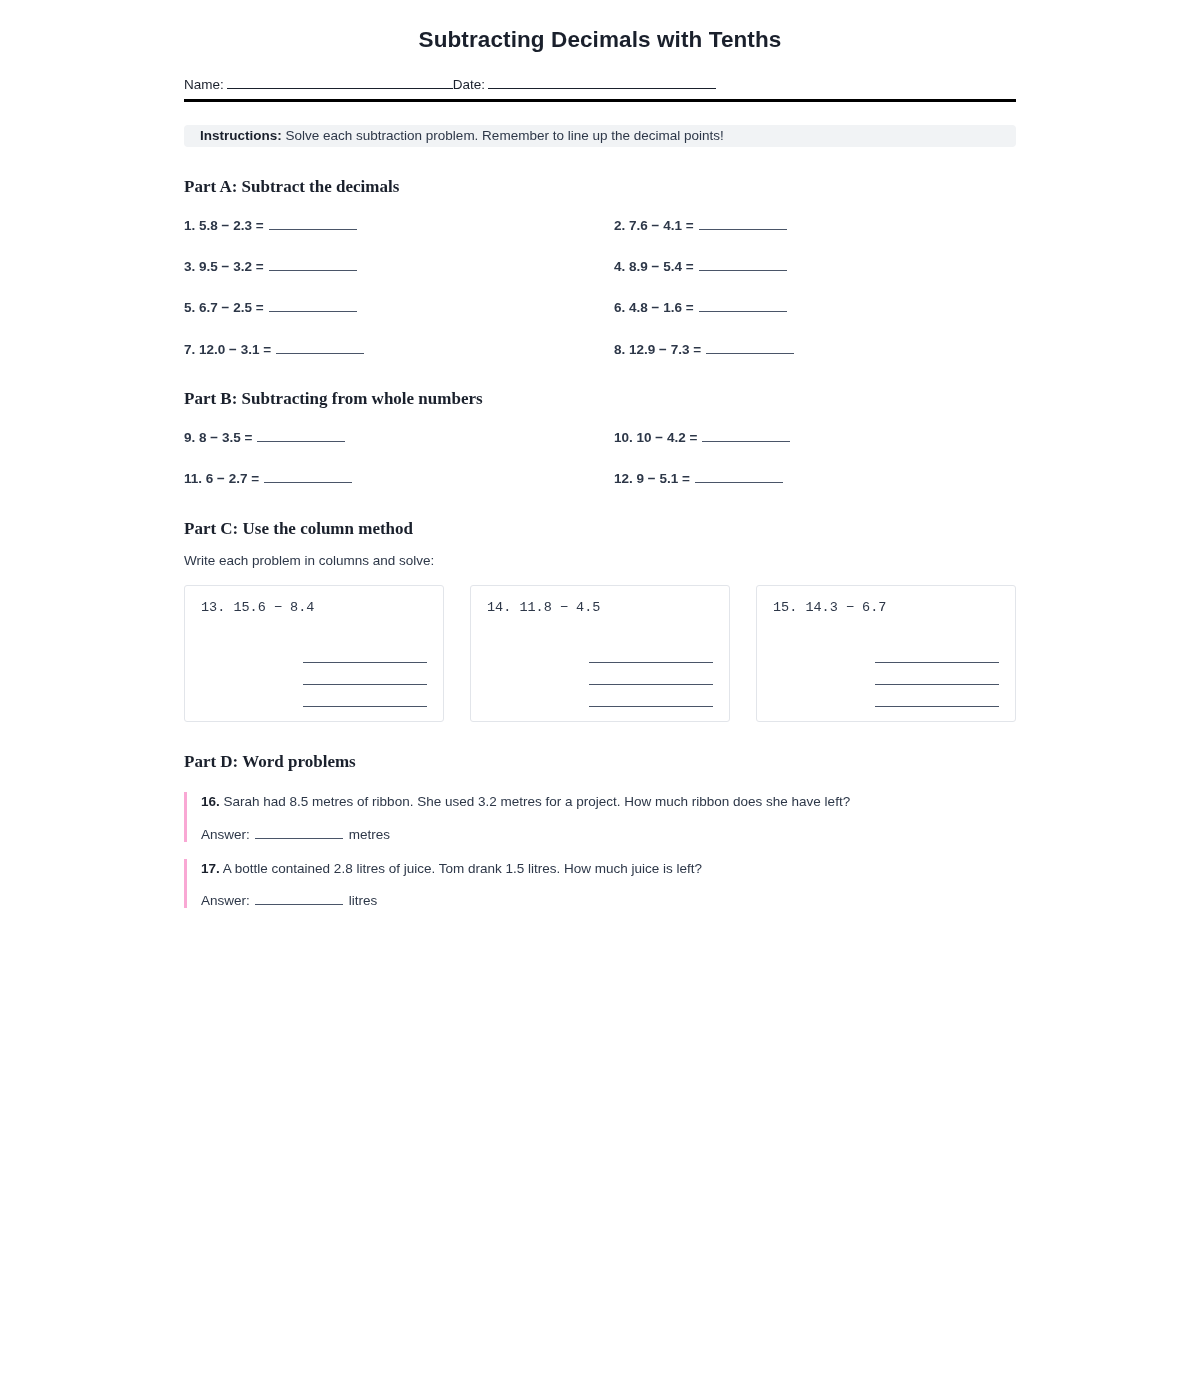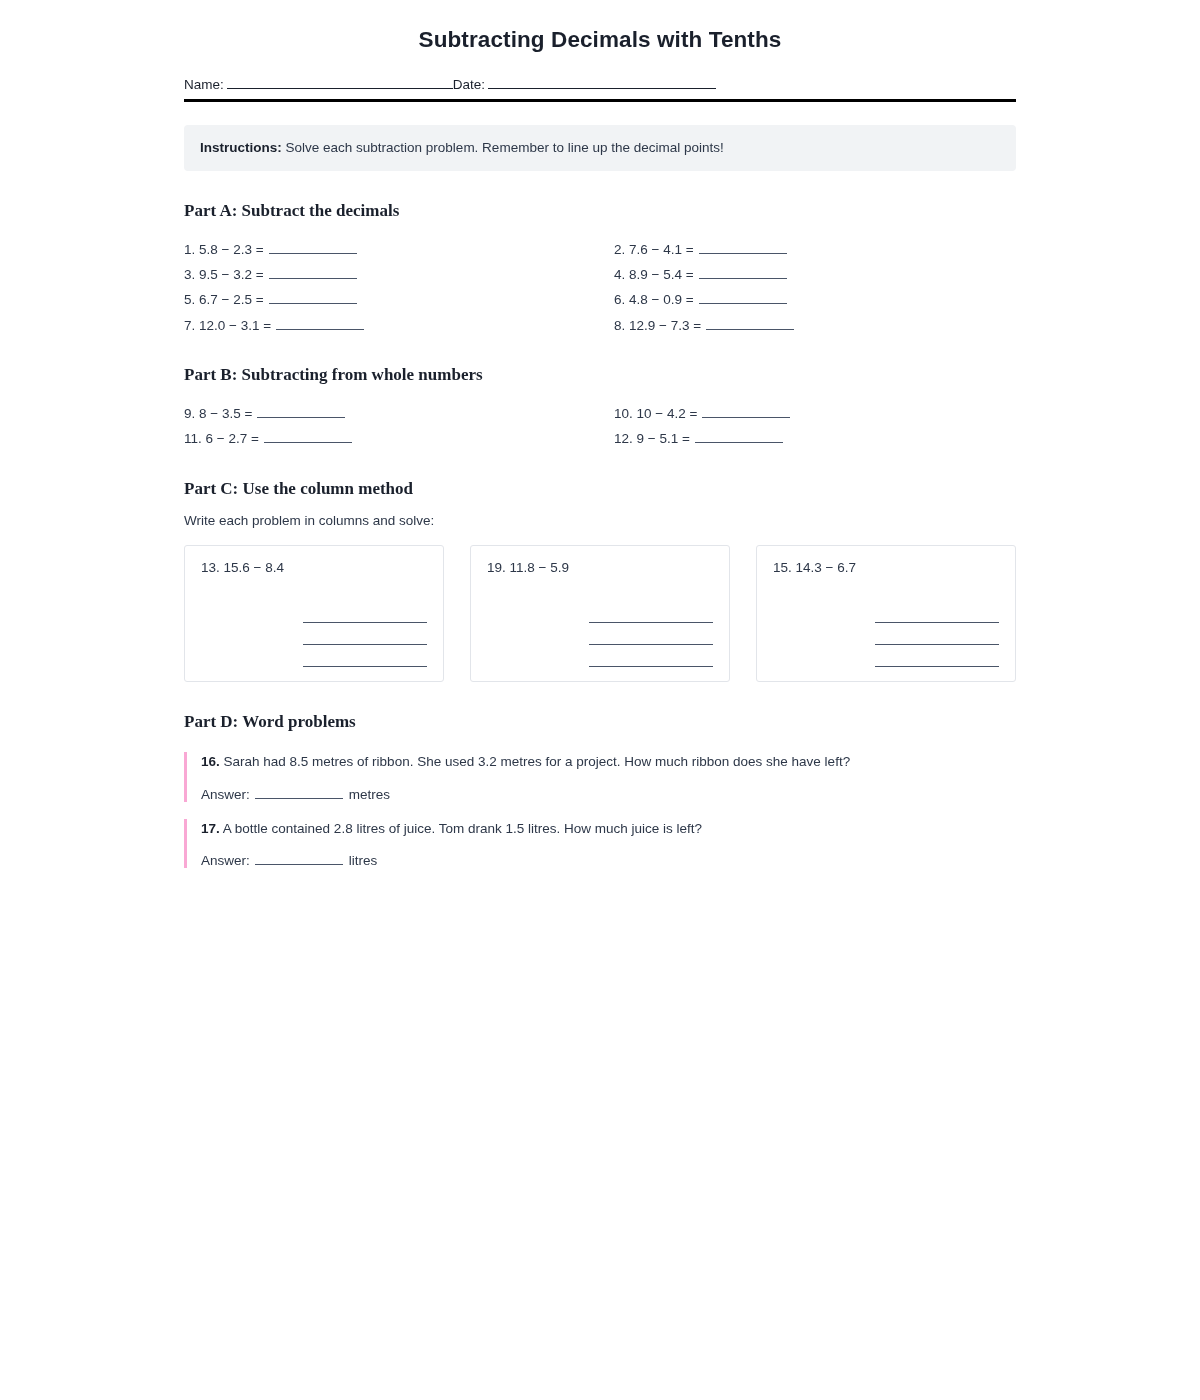--- a/index.html
+++ b/index.html
@@ -55,21 +55,21 @@
   .hr-heavy {
     border: none;
     border-top: 3px solid #000000;
     margin: 0 0 23px 0;
   }
 
   
   .instructions {
     background: #f1f3f5;
     border-radius: 4px;
-    padding: 13px 16px;
+    padding: 1px 16px;
     font-size: 13.5px;
     color: #2d3748;
     line-height: 1.45;
     margin-bottom: 30px;
   }
   .instructions b { color: #1a202c; }
 
   
   .section-heading {
     font-size: 17px;
@@ -84,22 +84,23 @@
   .sub-note {
     font-size: 13.5px;
     color: #2d3748;
     margin: -6px 0 17px 0;
   }
 
   
   .prob-grid {
     display: grid;
     grid-template-columns: 430px 1fr;
-    row-gap: 7px;
+    row-gap: 23px;
     margin-bottom: 6px;
+    font-weight: bold;
   }
   .prob {
     font-size: 13.5px;
     color: #2d3748;
     white-space: nowrap;
     line-height: 1.35;
   }
   .blank {
     display: inline-block;
     border-bottom: 1px solid #4a5568;
@@ -108,20 +109,21 @@
     margin-left: 5px;
     vertical-align: baseline;
   }
 
   
   .col-boxes {
     display: grid;
     grid-template-columns: repeat(3, 1fr);
     column-gap: 26px;
     margin-bottom: 6px;
+    font-family: Liberation Mono, monospace;
   }
   .col-box {
     border: 1px solid #e2e5ea;
     border-radius: 3px;
     height: 137px;
     box-sizing: border-box;
     padding: 14px 16px 12px 16px;
     display: flex;
     flex-direction: column;
   }
@@ -186,21 +188,21 @@
     <b>Instructions:</b><span> Solve each subtraction problem. Remember to line up the decimal points!</span>
   </div>
 
   <h2 class="section-heading">Part A: Subtract the decimals</h2>
   <div class="prob-grid">
     <div class="prob"><span>1. 5.8 − 2.3 =</span><span class="blank"></span></div>
     <div class="prob"><span>2. 7.6 − 4.1 =</span><span class="blank"></span></div>
     <div class="prob"><span>3. 9.5 − 3.2 =</span><span class="blank"></span></div>
     <div class="prob"><span>4. 8.9 − 5.4 =</span><span class="blank"></span></div>
     <div class="prob"><span>5. 6.7 − 2.5 =</span><span class="blank"></span></div>
-    <div class="prob"><span>6. 4.8 − 0.9 =</span><span class="blank"></span></div>
+    <div class="prob"><span>6. 4.8 − 1.6 =</span><span class="blank"></span></div>
     <div class="prob"><span>7. 12.0 − 3.1 =</span><span class="blank"></span></div>
     <div class="prob"><span>8. 12.9 − 7.3 =</span><span class="blank"></span></div>
   </div>
 
   <h2 class="section-heading tight-top">Part B: Subtracting from whole numbers</h2>
   <div class="prob-grid">
     <div class="prob"><span>9. 8 − 3.5 =</span><span class="blank"></span></div>
     <div class="prob"><span>10. 10 − 4.2 =</span><span class="blank"></span></div>
     <div class="prob"><span>11. 6 − 2.7 =</span><span class="blank"></span></div>
     <div class="prob"><span>12. 9 − 5.1 =</span><span class="blank"></span></div>
@@ -211,21 +213,21 @@
   <div class="col-boxes">
     <div class="col-box">
       <div class="col-box-title">13. 15.6 − 8.4</div>
       <div class="col-lines">
         <div class="col-line"></div>
         <div class="col-line"></div>
         <div class="col-line"></div>
       </div>
     </div>
     <div class="col-box">
-      <div class="col-box-title">19. 11.8 − 5.9</div>
+      <div class="col-box-title">14. 11.8 − 4.5</div>
       <div class="col-lines">
         <div class="col-line"></div>
         <div class="col-line"></div>
         <div class="col-line"></div>
       </div>
     </div>
     <div class="col-box">
       <div class="col-box-title">15. 14.3 − 6.7</div>
       <div class="col-lines">
         <div class="col-line"></div>

